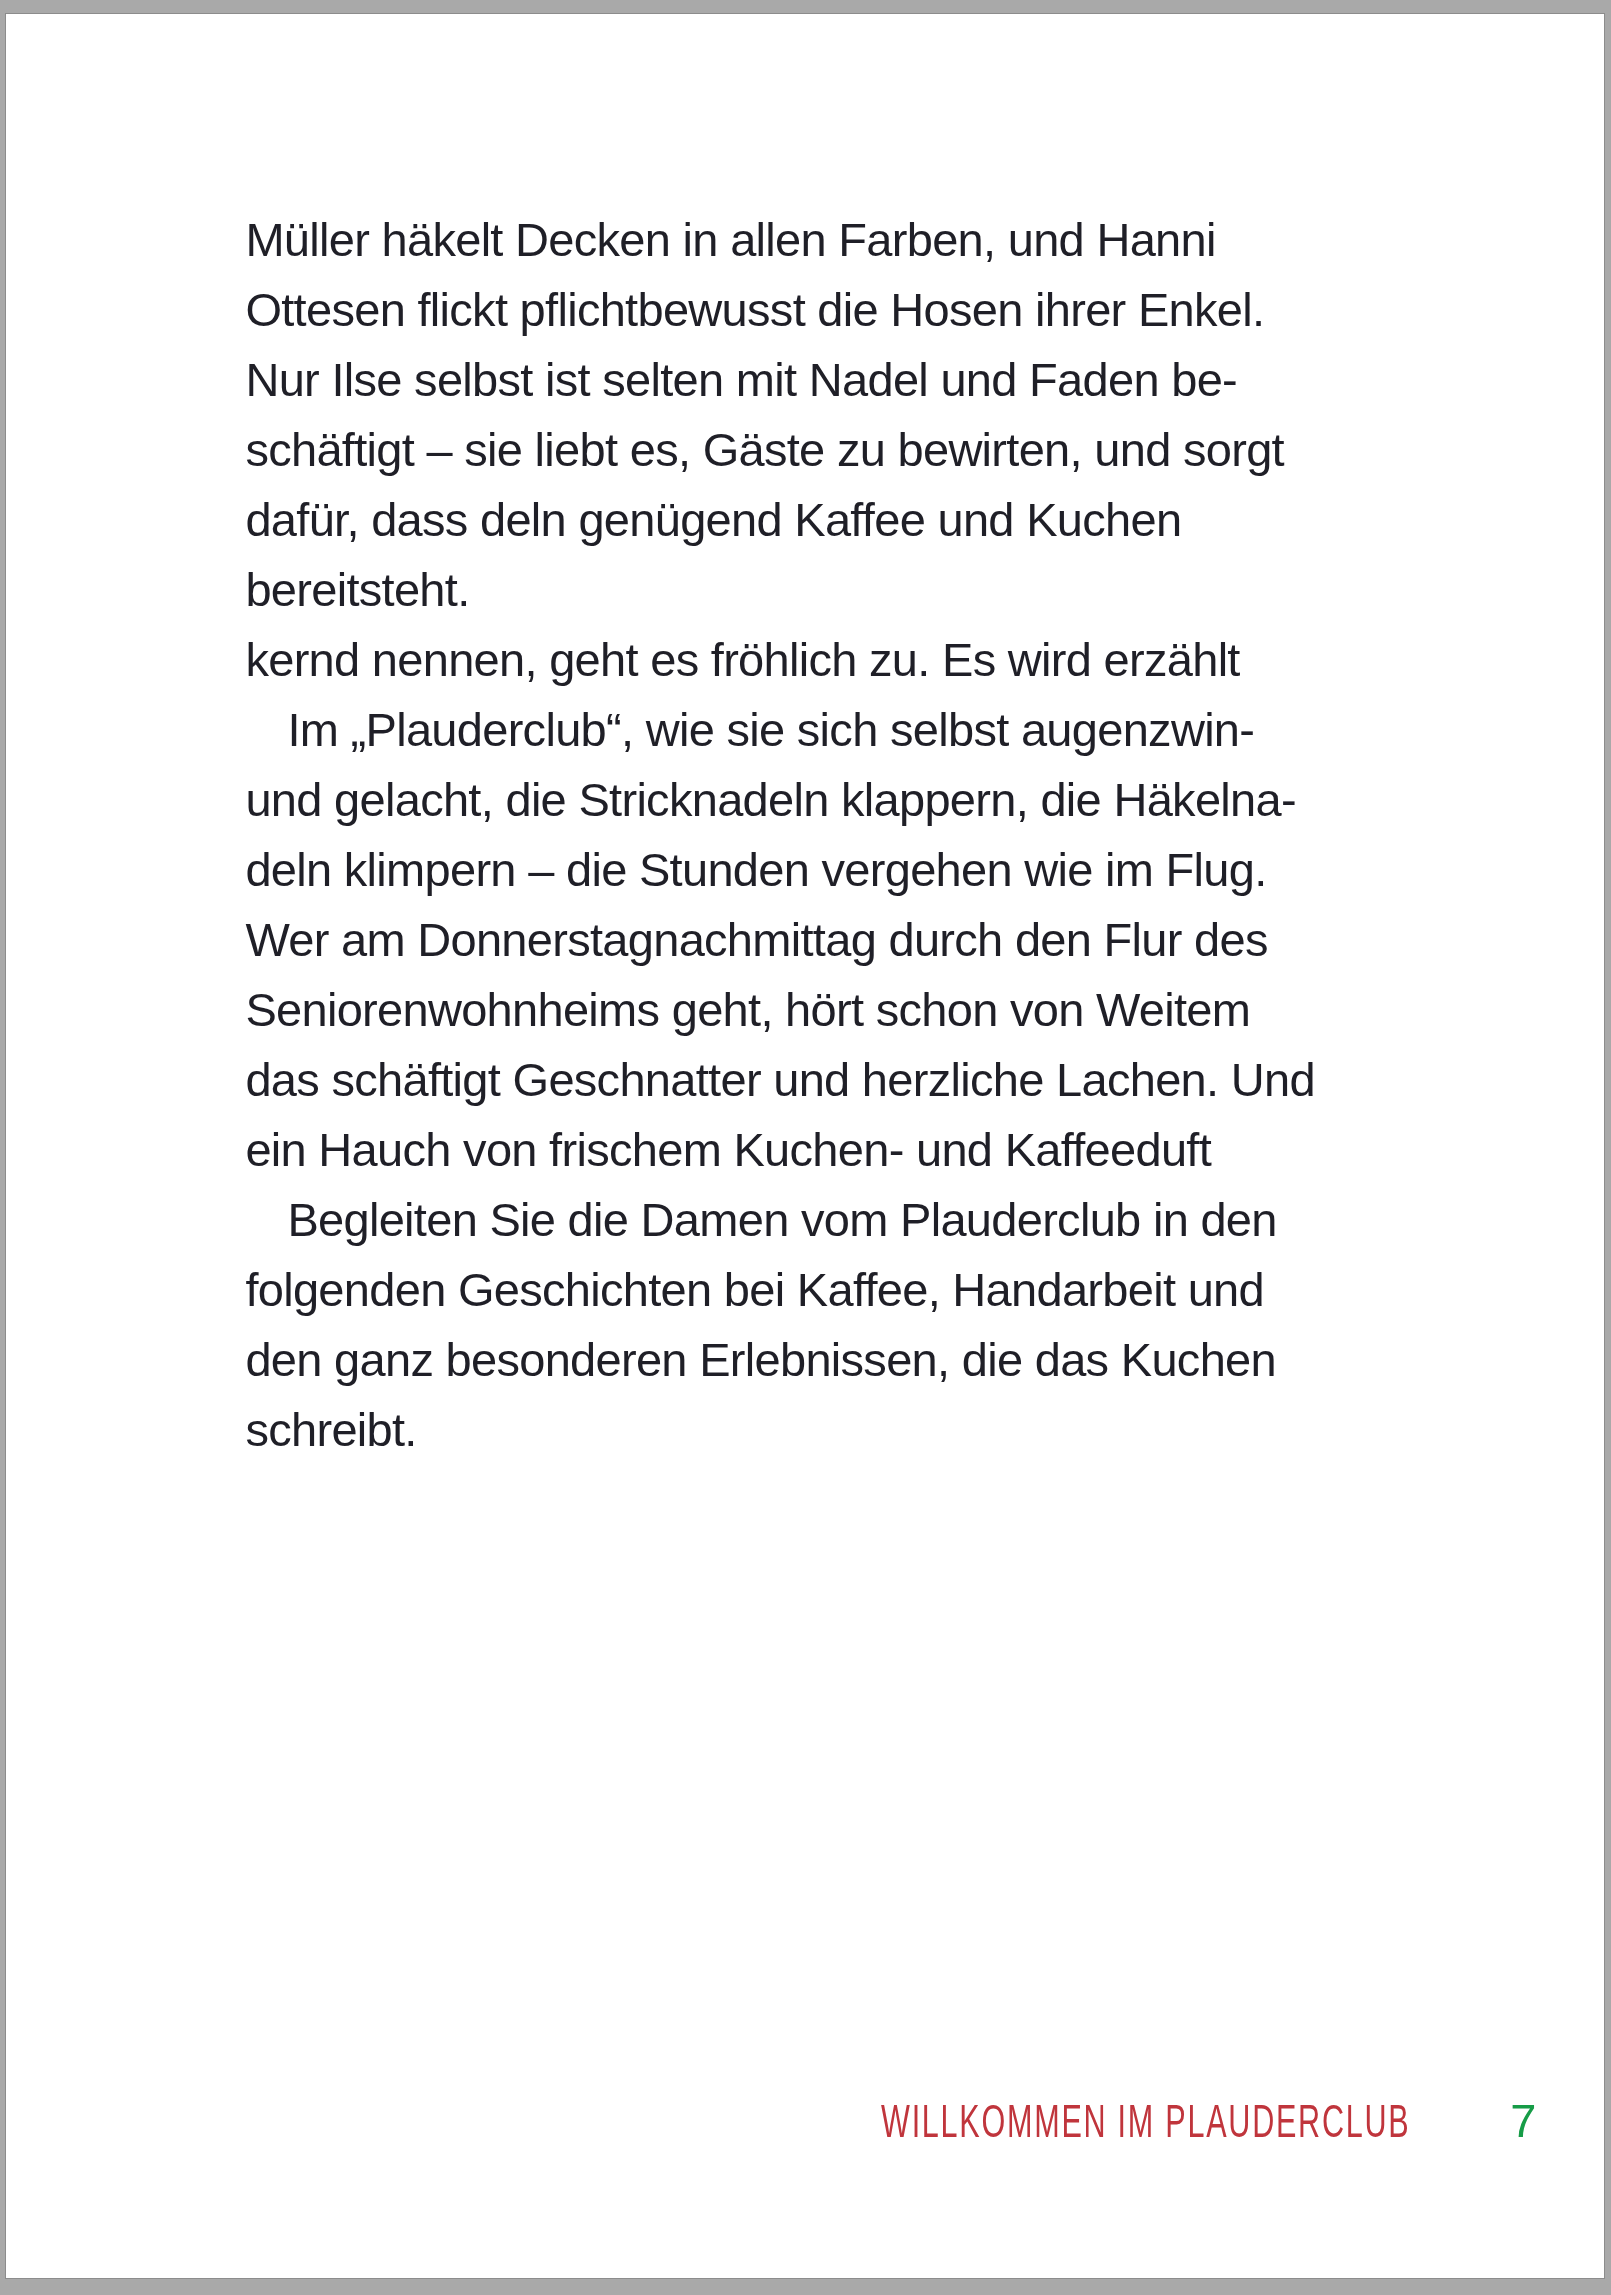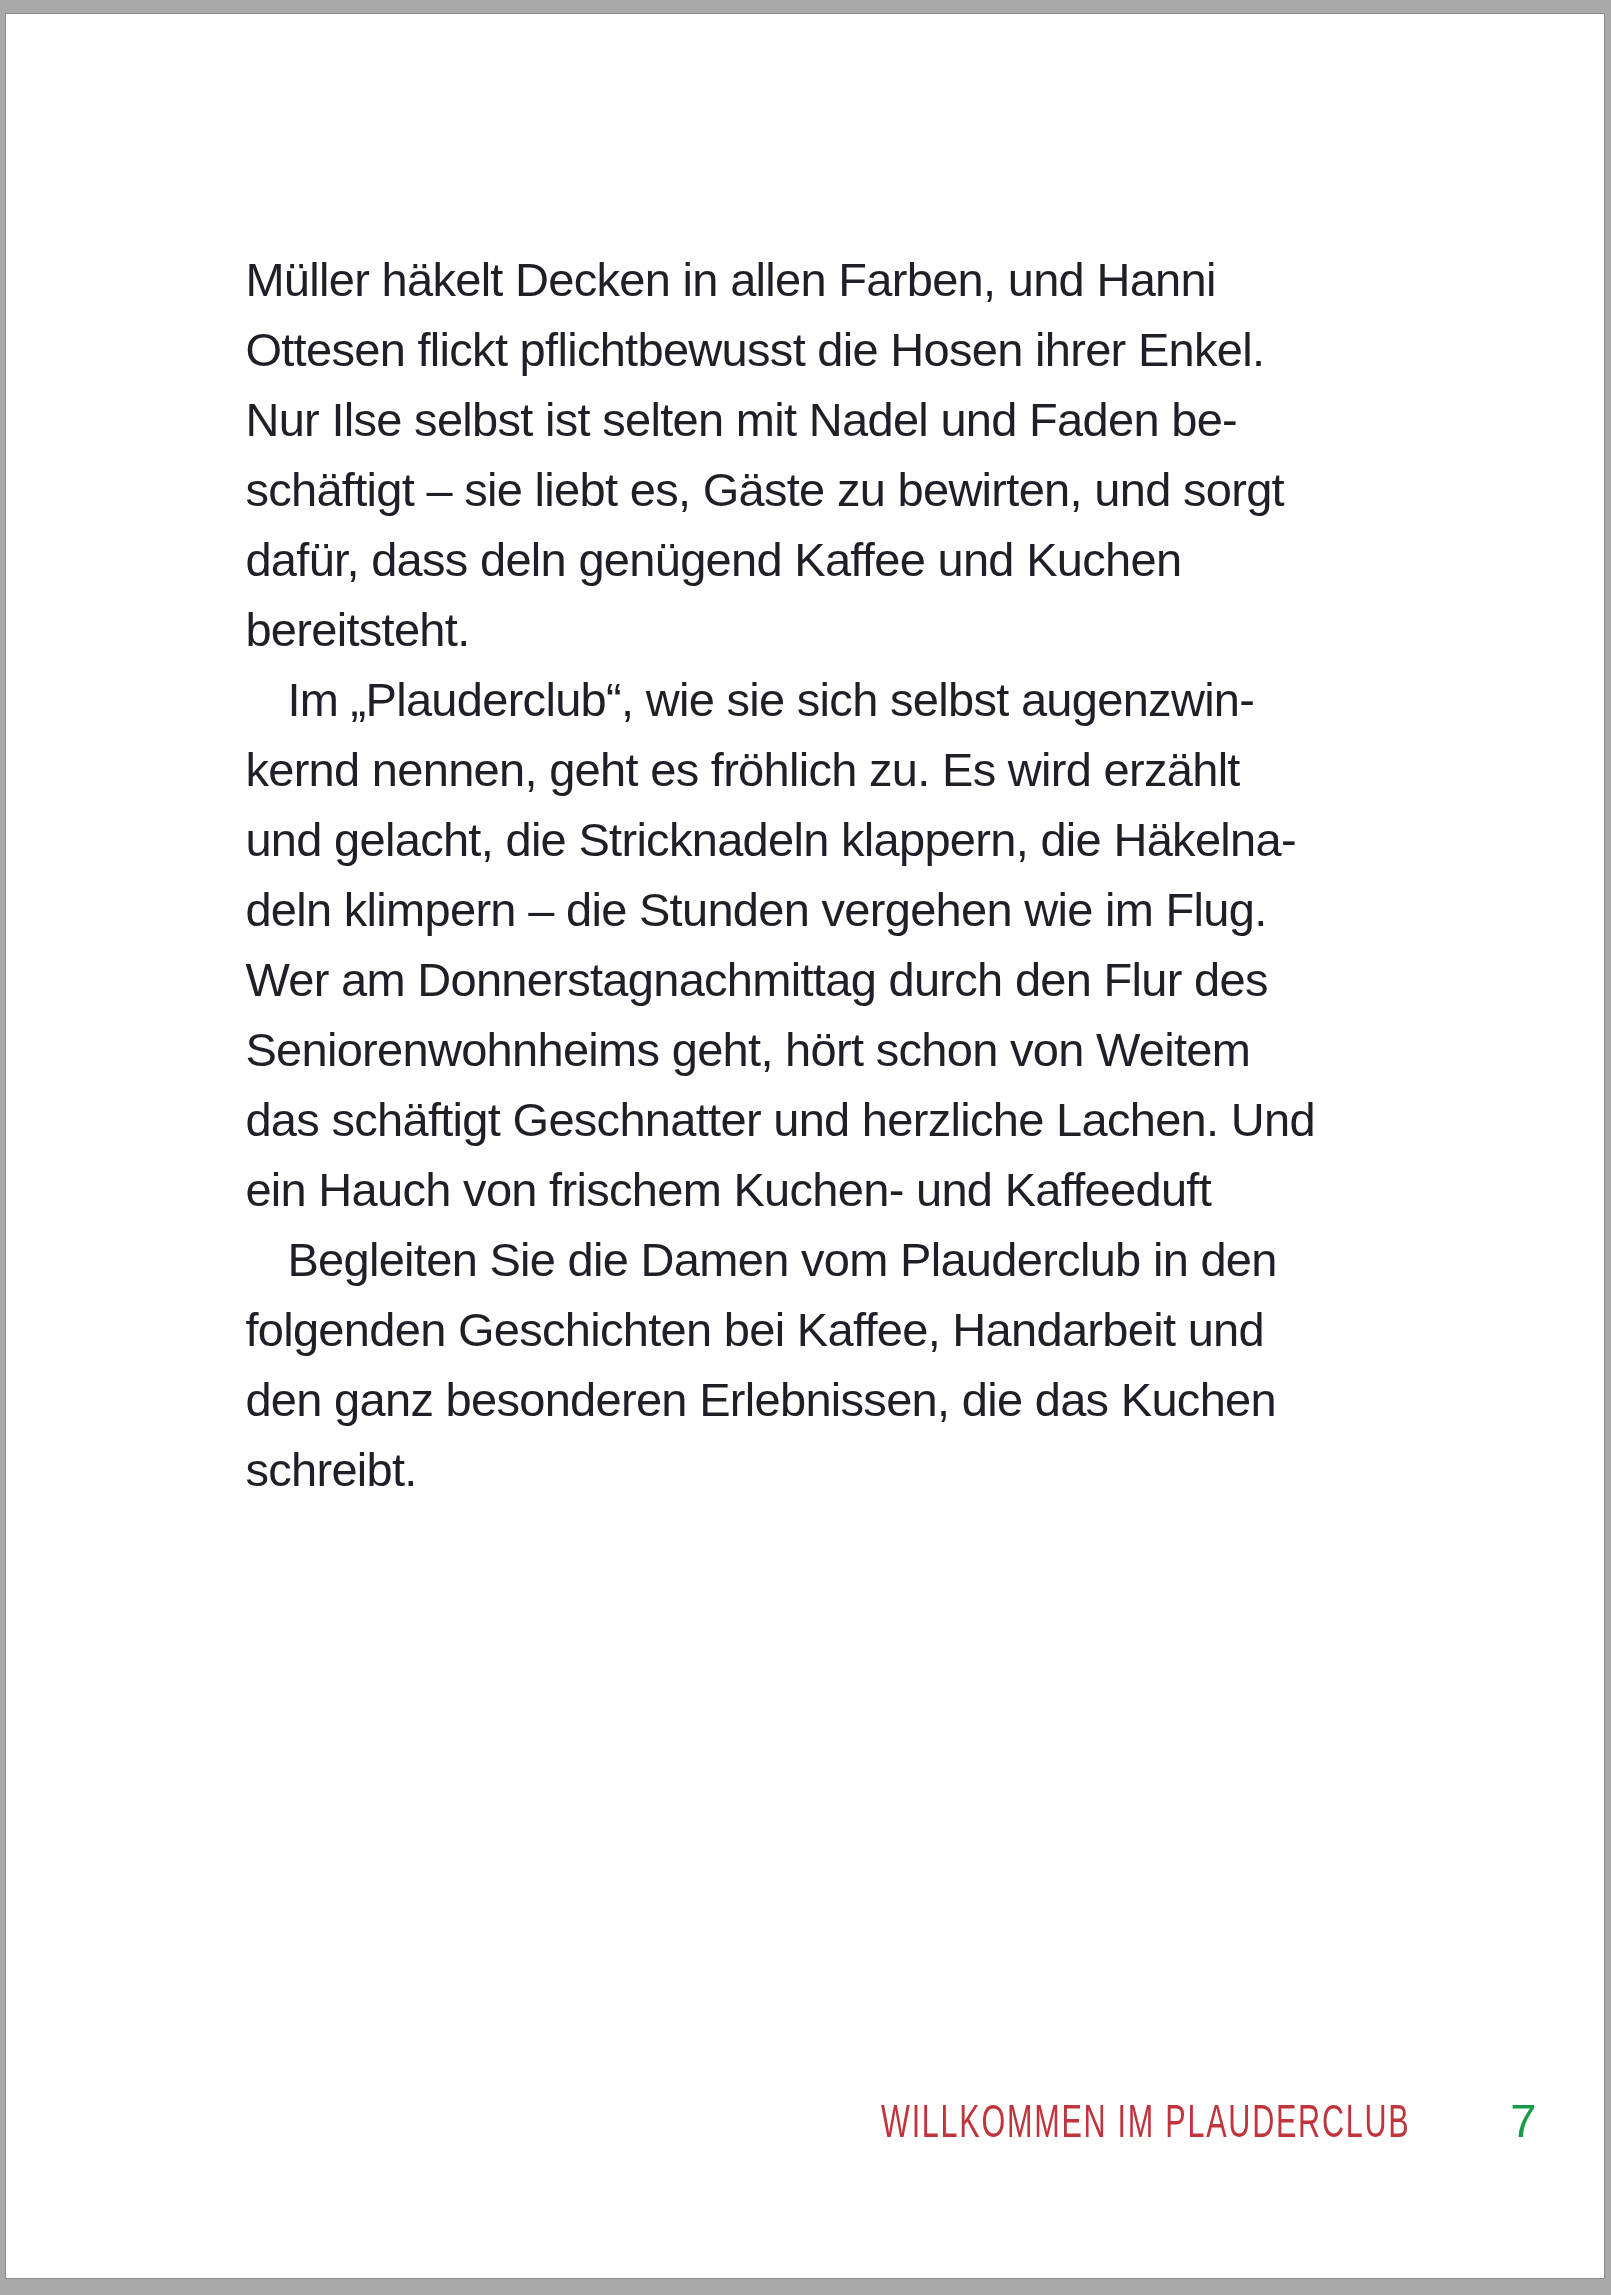--- a/index.html
+++ b/index.html
@@ -20,21 +20,20 @@
     height: 2266px;
     background: #ffffff;
     border: 0.7px solid #8c8c8c;
     box-sizing: border-box;
   }
   .text-block {
     position: absolute;
     left: 239px;
     top: 191px;
     width: 1155px;
-    margin-top: 40px;
   }
   .line {
     white-space: pre;
     font-size: 47px;
     line-height: 70px;
     font-weight: 300;
     letter-spacing: -0.7px;
     color: #1f1f27;
   }
   .line.indent {
@@ -74,22 +73,22 @@
 
 <div class="page">
 
   <div class="text-block">
     <div class="line">Müller häkelt Decken in allen Farben, und Hanni</div>
     <div class="line">Ottesen flickt pflichtbewusst die Hosen ihrer Enkel.</div>
     <div class="line">Nur Ilse selbst ist selten mit Nadel und Faden be-</div>
     <div class="line">schäftigt – sie liebt es, Gäste zu bewirten, und sorgt</div>
     <div class="line">dafür, dass deln genügend Kaffee und Kuchen</div>
     <div class="line">bereitsteht.</div>
+    <div class="line">kernd nennen, geht es fröhlich zu. Es wird erzählt</div>
     <div class="line indent">Im „Plauderclub“, wie sie sich selbst augenzwin-</div>
-    <div class="line">kernd nennen, geht es fröhlich zu. Es wird erzählt</div>
     <div class="line">und gelacht, die Stricknadeln klappern, die Häkelna-</div>
     <div class="line">deln klimpern – die Stunden vergehen wie im Flug.</div>
     <div class="line">Wer am Donnerstagnachmittag durch den Flur des</div>
     <div class="line">Seniorenwohnheims geht, hört schon von Weitem</div>
     <div class="line">das schäftigt Geschnatter und herzliche Lachen. Und</div>
     <div class="line">ein Hauch von frischem Kuchen- und Kaffeeduft</div>
     <div class="line indent">Begleiten Sie die Damen vom Plauderclub in den</div>
     <div class="line">folgenden Geschichten bei Kaffee, Handarbeit und</div>
     <div class="line">den ganz besonderen Erlebnissen, die das Kuchen</div>
     <div class="line">schreibt.</div>

